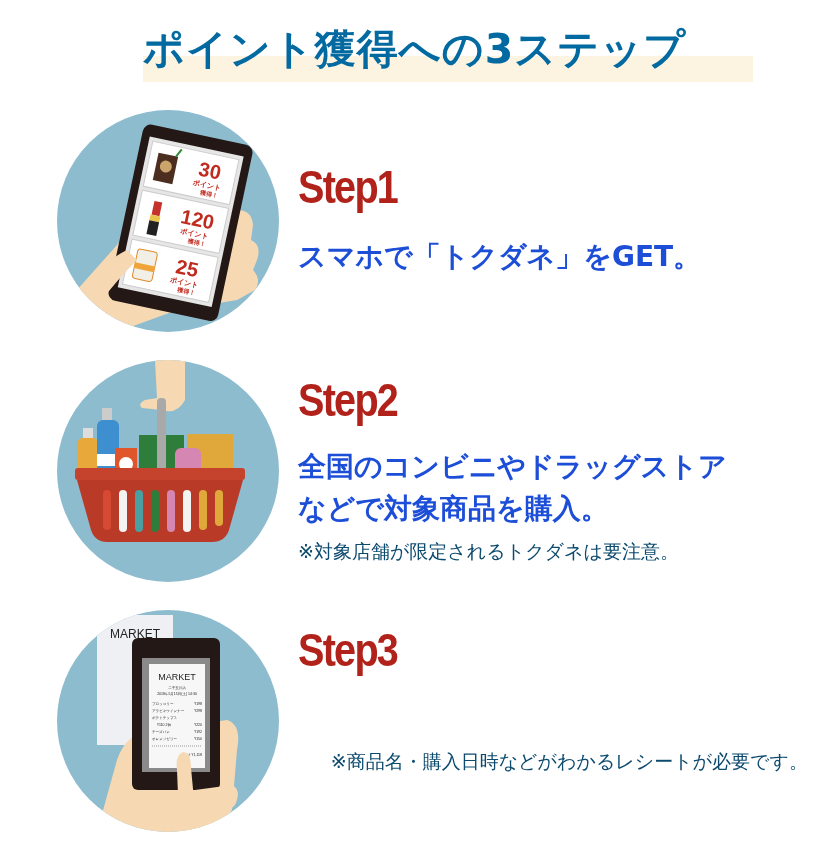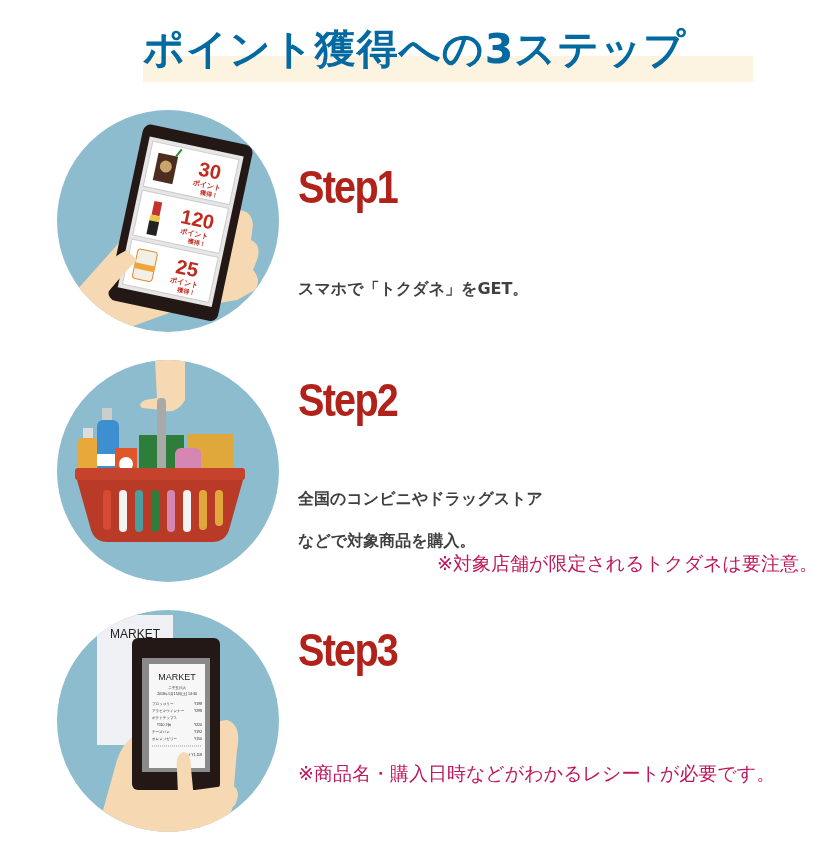--- a/index.html
+++ b/index.html
@@ -6,22 +6,22 @@
   body { width:822px; height:854px; position:relative; overflow:hidden;
          font-family:"DejaVu Sans", sans-serif; color:#111; }
   .title-wrap { position:absolute; left:143px; top:20px; width:610px; height:62px; }
   .title-hl { position:absolute; left:0; right:0; top:36px; height:26px; background:#fcf3e1; }
   .title { position:absolute; left:0; top:0; width:100%; text-align:left;
            font-weight:bold; font-size:41px; line-height:58px; letter-spacing:1px; color:#0369a1; white-space:nowrap; }
   .step { position:absolute; left:0; width:822px; }
   .circle { position:absolute; left:57px; width:222px; height:222px; border-radius:50%; background:#8ebccf; overflow:hidden; }
   .step-label { position:absolute; left:298px; font-family:"Liberation Sans", sans-serif; font-weight:bold;
                 font-size:46px; color:#b0221a; letter-spacing:-2px; transform:scaleX(0.86); transform-origin:left top; line-height:50px; }
-  .step-main { position:absolute; left:298px; font-weight:bold; font-size:16px; line-height:38px; color:#404040; white-space:nowrap;margin-top:32px; }
-  .step-note { position:absolute; left:298px; font-size:19px; line-height:30px; color:#be185d; width:520px;margin-top:12px; }
+  .step-main { position:absolute; left:298px; font-weight:bold; font-size:28px; line-height:38px; color:#1d4ed8; white-space:nowrap; }
+  .step-note { position:absolute; left:298px; font-size:19px; line-height:30px; color:#0c4a6e; width:520px; }
   svg { display:block; }
 </style>
 </head>
 <body>
 
 <div class="title-wrap">
   <div class="title-hl"></div>
   <div class="title">ポイント獲得への3ステップ</div>
 </div>
 
@@ -62,21 +62,21 @@
         </g>
       </g>
 
       <path d="M30 170 Q50 150 70 140 L80 150 Q60 170 45 190 Z" fill="#f6d9b3"></path>
     </svg>
   </div>
   <div class="step-label" style="top:52px;">Step1</div>
   <div class="step-main" style="top:128px;">スマホで「トクダネ」をGET。</div>
 </div>
 
-<div class="step" style="top:360px;height:230px;text-align:right;">
+<div class="step" style="top:360px;height:230px;">
   <div class="circle" style="top:0;">
     <svg width="222" height="222" viewBox="0 0 222 222">
 
       <path d="M98 0 L128 0 L128 40 Q120 55 105 50 L85 48 Q80 44 88 40 L100 38 Z" fill="#f6d9b3"></path>
 
       <rect x="20" y="78" width="22" height="34" rx="6" fill="#e9a93a"></rect>
       <rect x="26" y="68" width="10" height="10" fill="#ddd"></rect>
       <rect x="40" y="60" width="22" height="52" rx="6" fill="#3e8fd0"></rect>
       <rect x="45" y="48" width="10" height="12" fill="#ccc"></rect>
       <rect x="40" y="94" width="22" height="12" fill="#fff"></rect>
@@ -138,14 +138,14 @@
         <text x="145" y="130" font-size="3.5" text-anchor="end">¥150</text>
         <line x1="95" y1="136" x2="145" y2="136" stroke="#333" stroke-width="0.5" stroke-dasharray="1,1"></line>
         <text x="145" y="146" font-size="3.5" text-anchor="end">計 ¥1,118</text>
       </g>
 
       <path d="M120 160 Q118 145 126 142 Q134 142 134 158 L138 200 L122 210 Z" fill="#f6d9b3"></path>
       <path d="M138 180 L175 175 Q185 180 178 195 L150 222 L125 222 Z" fill="#f6d9b3"></path>
     </svg>
   </div>
   <div class="step-label" style="top:15px;">Step3</div>
-  <div class="step-note" style="top:136px;width:510px;">※商品名・購入日時などがわかるレシートが必要です。</div>
+  <div class="step-note" style="top:136px;width:510px;text-align:right;">※商品名・購入日時などがわかるレシートが必要です。</div>
 </div>
 
 </body></html>

